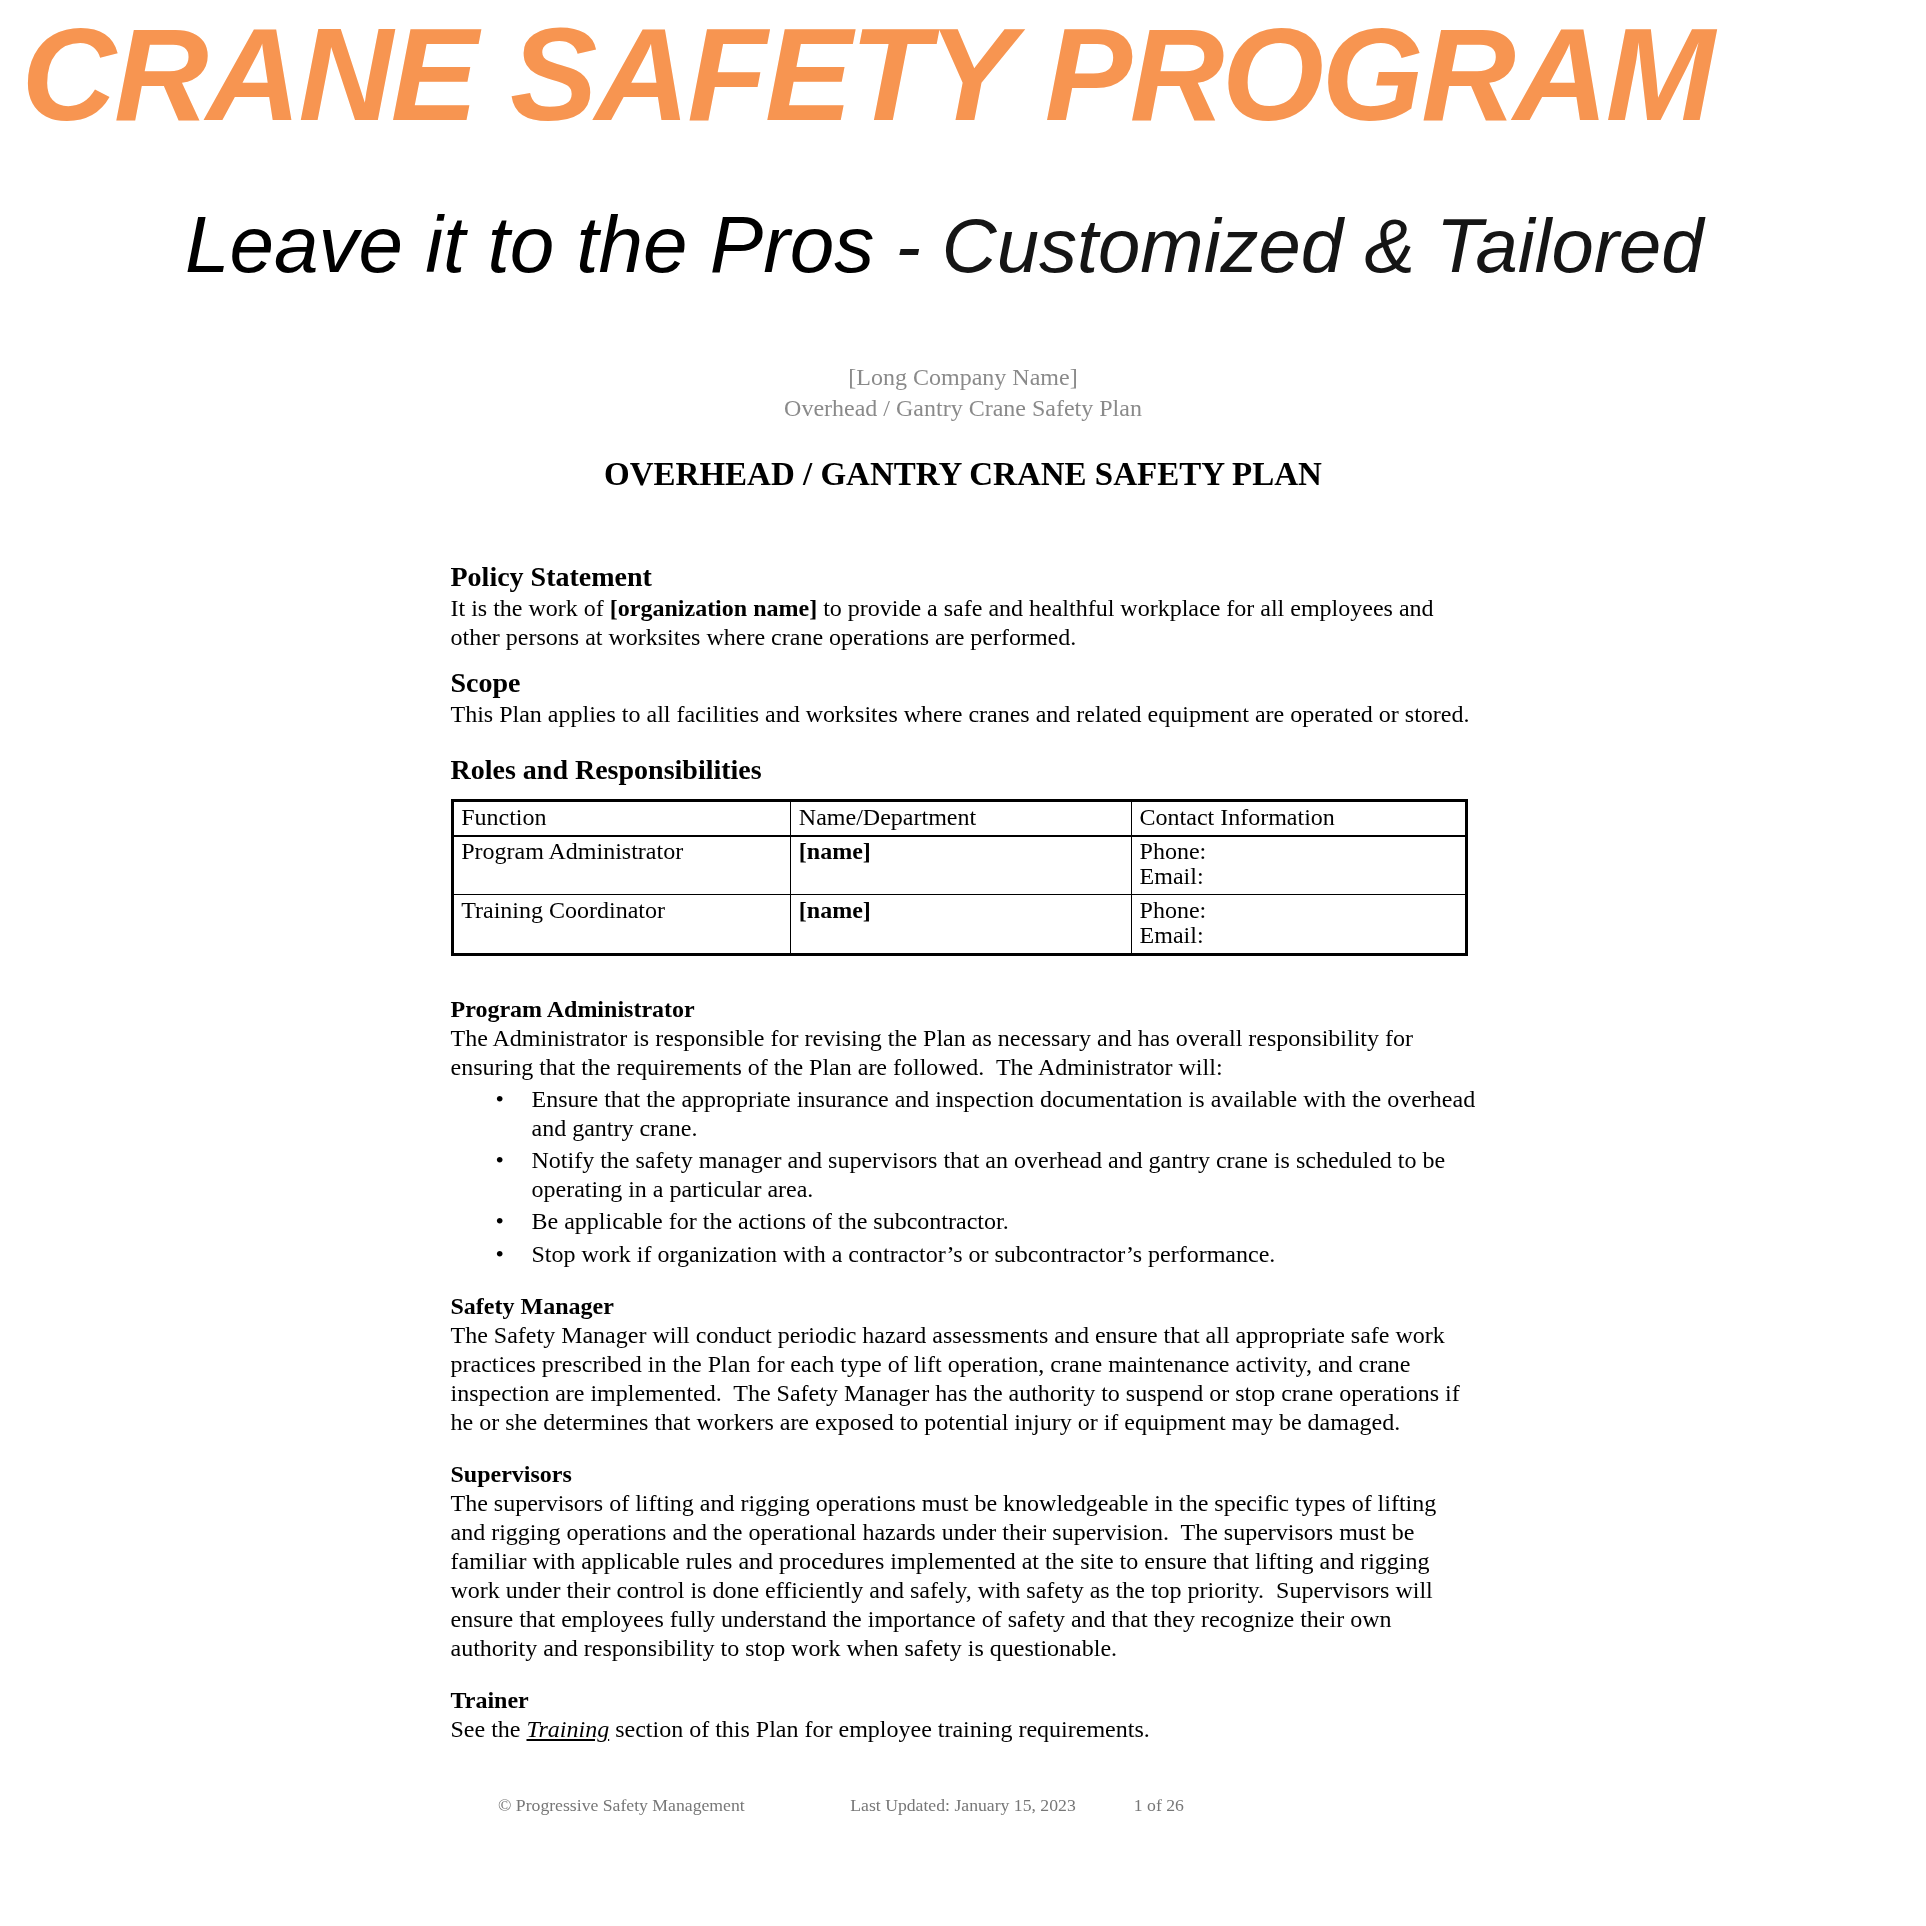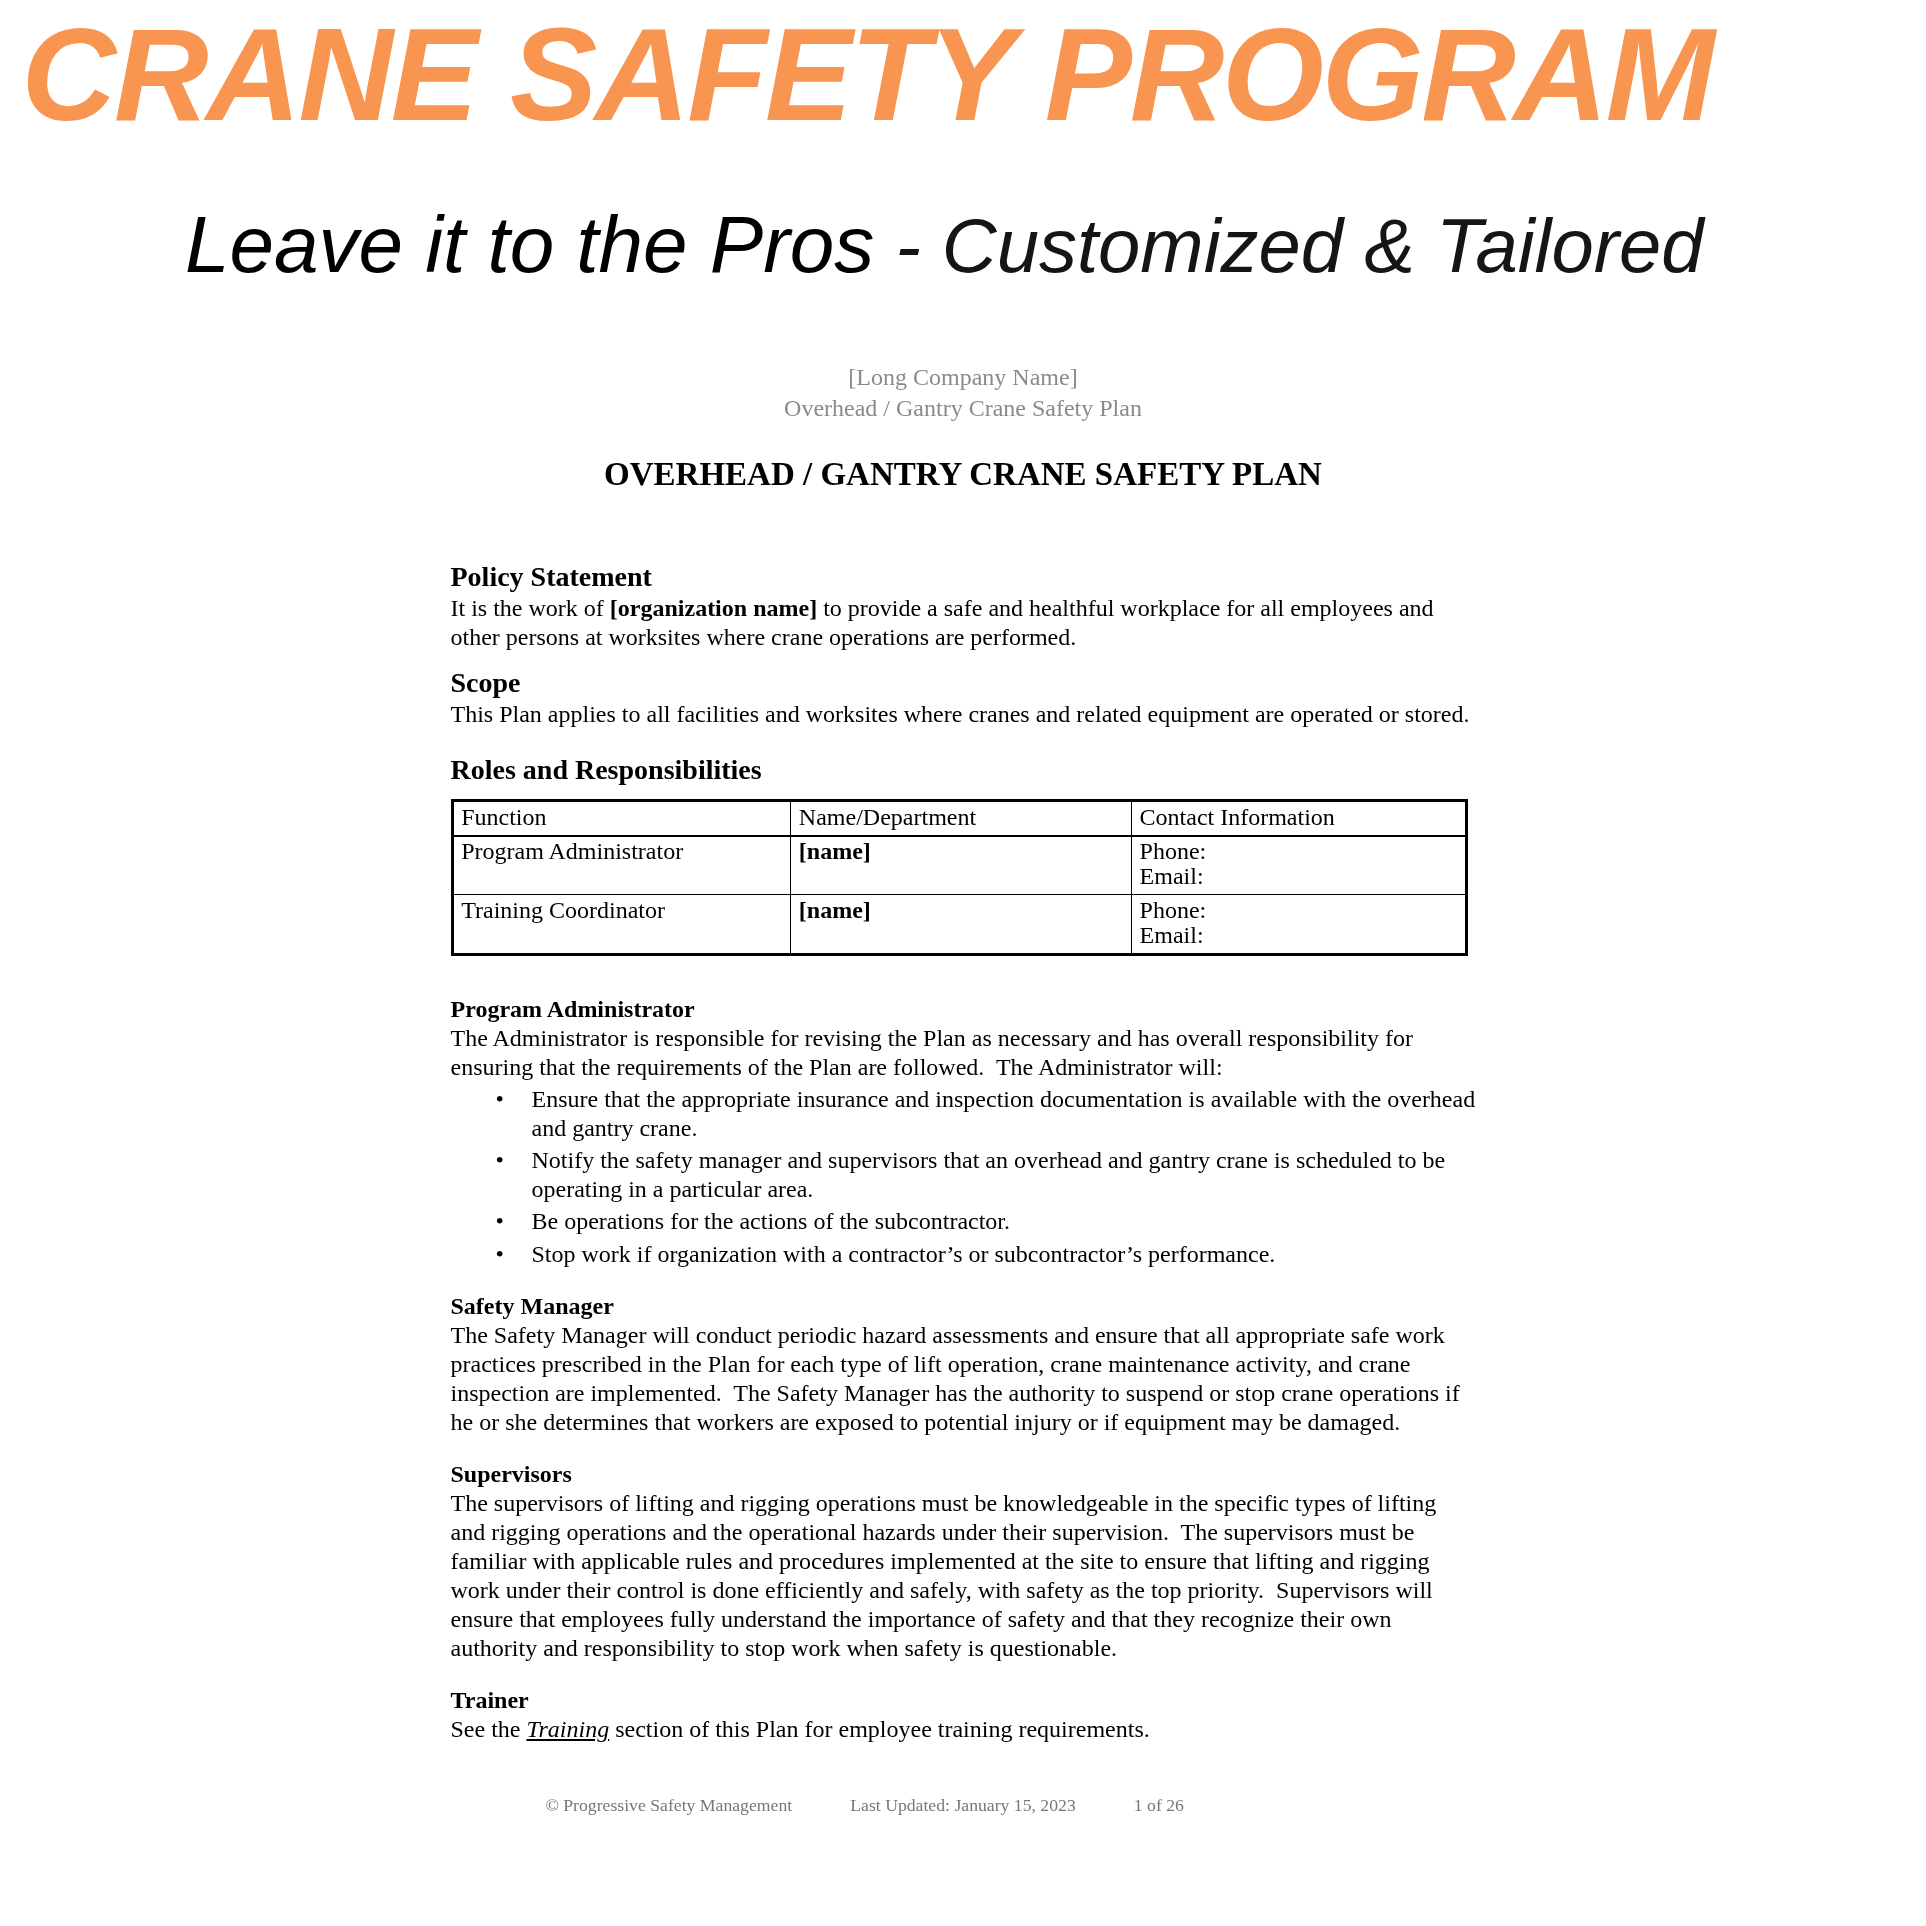--- a/index.html
+++ b/index.html
@@ -71,21 +71,21 @@
 
   
   .train-word{font-style:italic;text-decoration:underline;margin-top:10px;}
 
   
   .doc-footer{
     display:flex;align-items:baseline;
     margin-top:51px;
     font-size:17.7px;line-height:21.6px;color:#777777;
   }
-  .doc-footer .f-left{flex:1;text-align:right;}
+  .doc-footer .f-left{flex:1;text-align:center;}
   .doc-footer .f-center{flex:1;text-align:center;}
   .doc-footer .f-right{flex:1;text-align:left;}
 </style>
 </head>
 <body>
 
 <div class="canvas">
 
   <div class="banner-title" style="color: rgb(247, 149, 81);">CRANE SAFETY PROGRAM</div>
   <div class="tagline"><span class="tag-bold">Leave it to the Pros</span><span class="tag-light"> - Customized &amp; Tailored</span></div>
@@ -132,21 +132,21 @@
 Email:</td>
       </tr>
     </tbody>
       </table>
 
     <div class="sub-heading m-admin">Program Administrator</div>
     <p class="para">The Administrator is responsible for revising the Plan as necessary and has overall responsibility for ensuring that the requirements of the Plan are followed.  The Administrator will:</p>
     <ul class="bullets">
       <li>Ensure that the appropriate insurance and inspection documentation is available with the overhead and gantry crane.</li>
       <li>Notify the safety manager and supervisors that an overhead and gantry crane is scheduled to be operating in a particular area.</li>
-      <li>Be operations for the actions of the subcontractor.</li>
+      <li>Be applicable for the actions of the subcontractor.</li>
       <li>Stop work if organization with a contractor’s or subcontractor’s performance.</li>
     </ul>
 
     <div class="sub-heading m-sm">Safety Manager</div>
     <p class="para">The Safety Manager will conduct periodic hazard assessments and ensure that all appropriate safe work practices prescribed in the Plan for each type of lift operation, crane maintenance activity, and crane inspection are implemented.  The Safety Manager has the authority to suspend or stop crane operations if he or she determines that workers are exposed to potential injury or if equipment may be damaged.</p>
 
     <div class="sub-heading m-sup">Supervisors</div>
     <p class="para">The supervisors of lifting and rigging operations must be knowledgeable in the specific types of lifting and rigging operations and the operational hazards under their supervision.  The supervisors must be familiar with applicable rules and procedures implemented at the site to ensure that lifting and rigging work under their control is done efficiently and safely, with safety as the top priority.  Supervisors will ensure that employees fully understand the importance of safety and that they recognize their own authority and responsibility to stop work when safety is questionable.</p>
 
     <div class="sub-heading m-trainer">Trainer</div>

